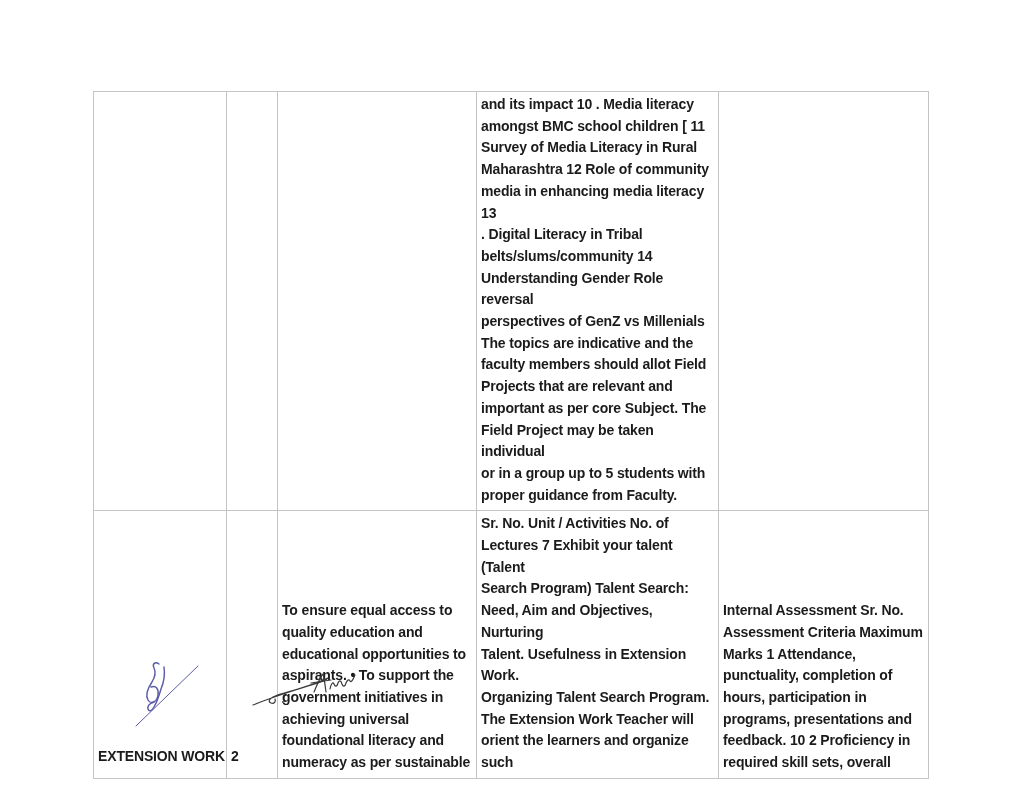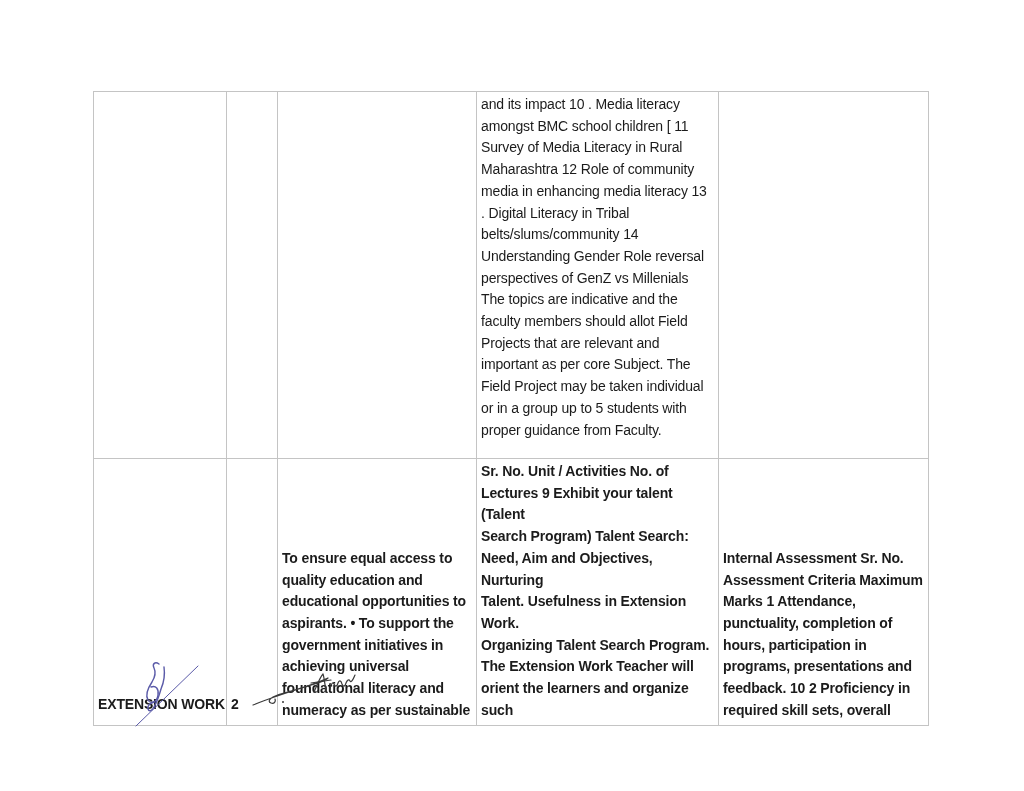--- a/index.html
+++ b/index.html
@@ -34,21 +34,21 @@
     overflow: hidden;
     font-family: "Liberation Sans", sans-serif;
   }
   col.c1 { width: 133px; }
   col.c2 { width: 51px; }
   col.c3 { width: 199px; }
   col.c4 { width: 242px; }
   col.c5 { width: 210px; }
   tr.r1 { height: 367px; }
   tr.r2 { height: 180px; }
-  td.v-top { vertical-align: top; }
+  td.v-top { vertical-align: top; font-weight: bold; }
   td.v-bottom { vertical-align: bottom; font-weight: bold; }
   td.one-line { white-space: nowrap; padding-bottom: 10px; overflow: visible; }
   .sig { position: absolute; }
   .sig-left  { left: 128px; top: 655px; width: 76px;  height: 76px; }
   .sig-right { left: 240px; top: 662px; width: 135px; height: 60px; }
   .sig path { fill: none; stroke-linecap: round; stroke-linejoin: round; }
 </style>
 </head>
 <body>
 
@@ -90,21 +90,21 @@
         <td class="v-bottom one-line">2</td>
         <td class="v-bottom">To ensure equal access to
 quality education and
 educational opportunities to
 aspirants. • To support the
 government initiatives in
 achieving universal
 foundational literacy and
 numeracy as per sustainable</td>
         <td class="v-bottom">Sr. No. Unit / Activities No. of
-Lectures 9 Exhibit your talent (Talent
+Lectures 7 Exhibit your talent (Talent
 Search Program) Talent Search:
 Need, Aim and Objectives, Nurturing
 Talent. Usefulness in Extension Work.
 Organizing Talent Search Program.
 The Extension Work Teacher will
 orient the learners and organize such</td>
         <td class="v-bottom">Internal Assessment Sr. No.
 Assessment Criteria Maximum
 Marks 1 Attendance,
 punctuality, completion of

